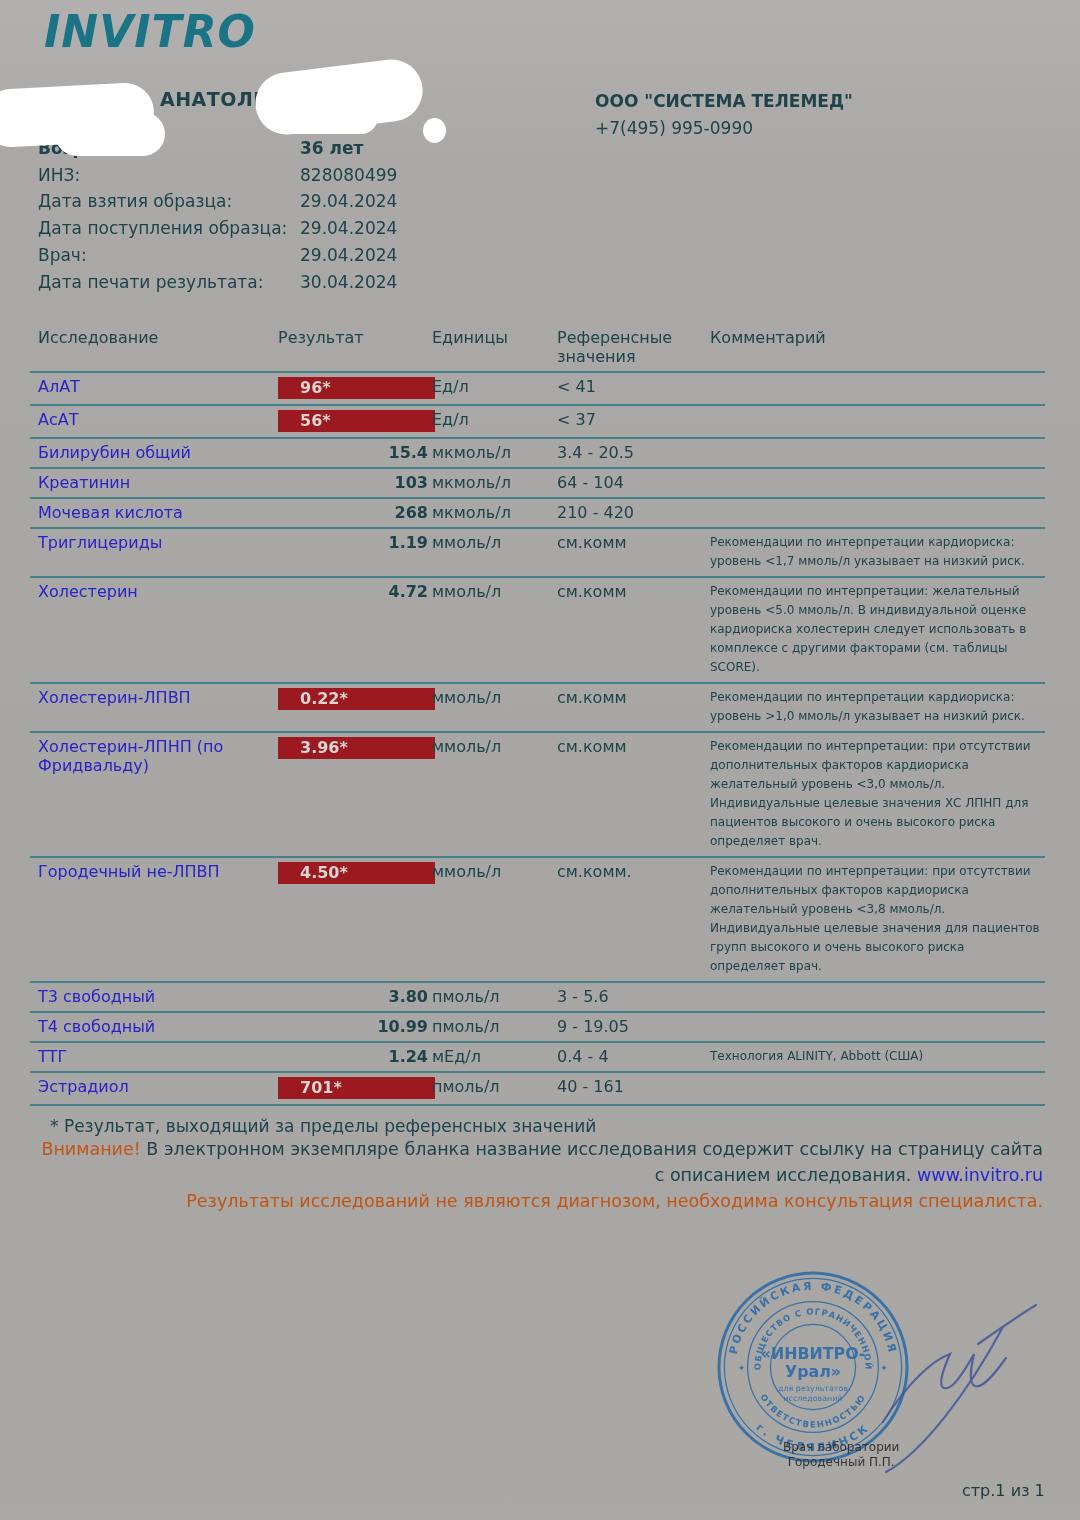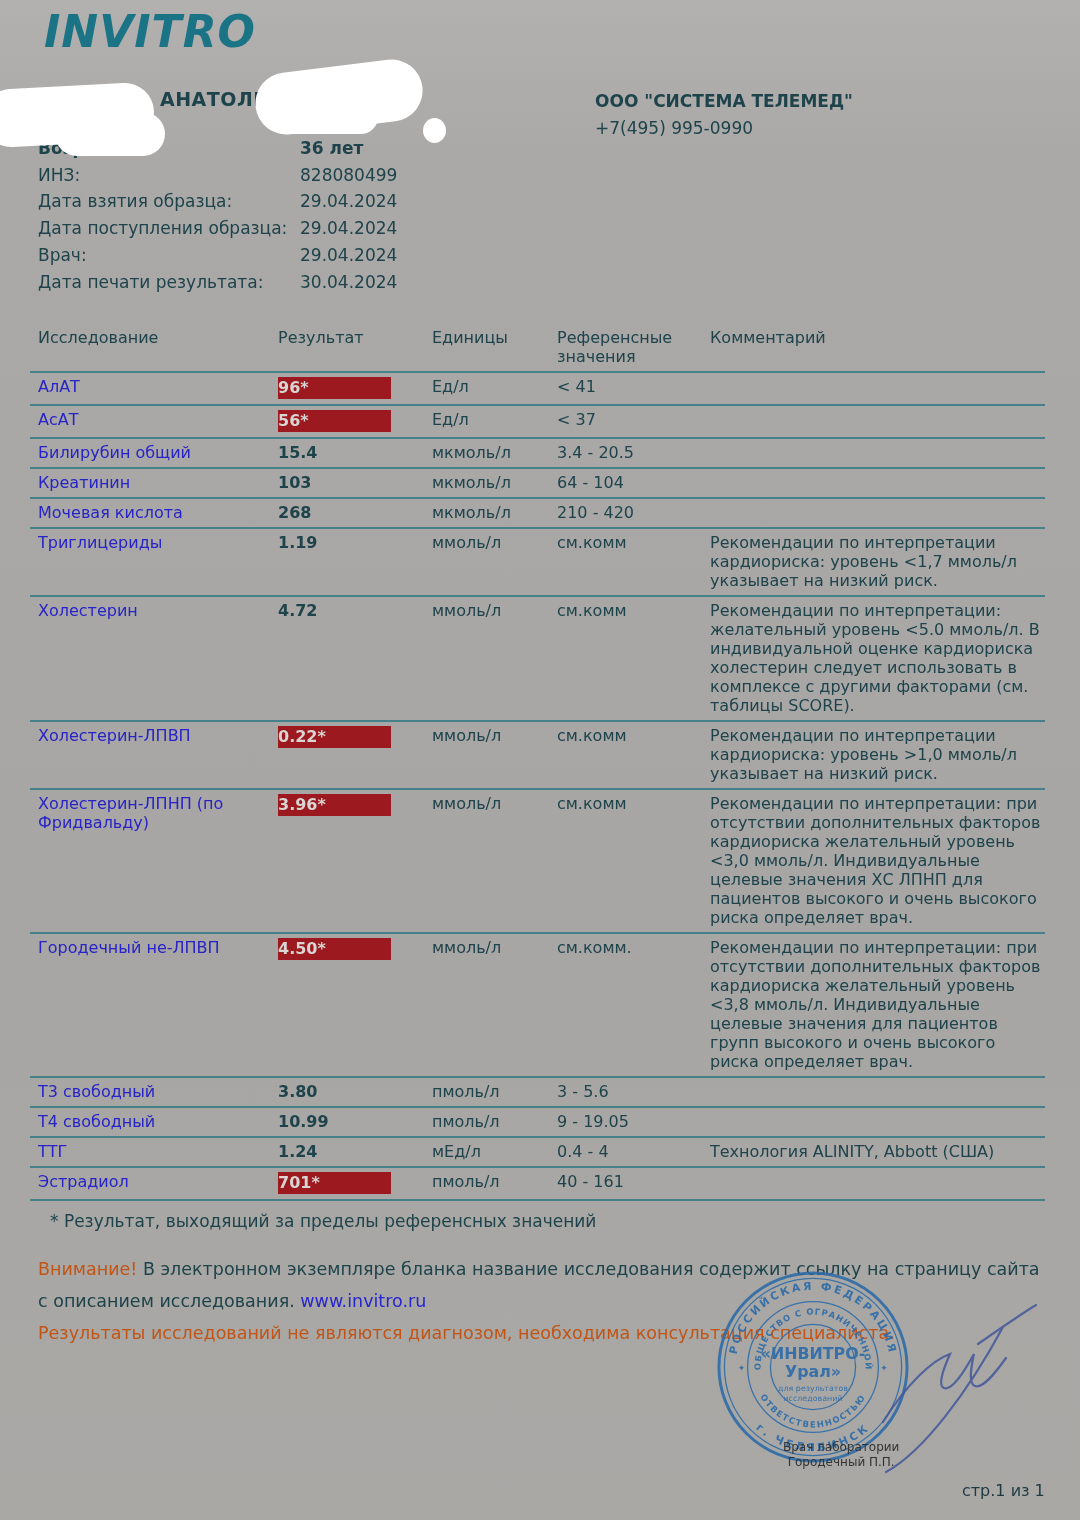--- a/index.html
+++ b/index.html
@@ -30,27 +30,27 @@
   .blob-c{left:423px;top:118px;width:23px;height:25px;border-radius:50%;}
 
   
   .report{left:30px;top:324px;width:1015px;}
   .trow{display:grid;grid-template-columns:248px 154px 125px 153px 335px;
         border-bottom:2px solid #46818a;font-size:16px;line-height:19px;}
   .thead{border-bottom:2px solid #46818a;}
   .cell{padding:4px 4px 5px 0;}
   .cell:first-child{padding-left:8px;}
   .tname{color:#2823c7;}
-  .res{font-weight:bold;}
+  .res{font-weight:bold;text-align:right;}
   .flag{display:inline-block;min-width:113px;background:#9c1a1f;color:#d8d5d2;
-        padding:1px 0 2px;font-weight:bold;}
-  .comment{font-size:16px;line-height:19px;}
+        padding:1px 22px 2px;font-weight:bold;}
+  .comment{font-size:12px;line-height:19px;}
 
   .footnote{margin-top:10px;margin-left:20px;font-size:17px;}
-  .notices{margin-top:22px;margin-left:8px;width:1005px;font-size:17.5px;line-height:32px;}
+  .notices{margin-left:8px;width:1005px;font-size:17.5px;line-height:26px;text-align:right;}
   .orange{color:#c25415;}
   .link{color:#2726cf;text-decoration:none;cursor:pointer;}
 
   
   .stamp{left:714px;top:1268px;}
   .sig{left:838px;top:1272px;}
   .doctor{left:783px;top:1440px;font-size:12px;line-height:15px;color:#333333;text-align:center;}
   .pageno{left:962px;top:1481px;font-size:16px;color:#1e3a40;}
 </style>
 </head>

